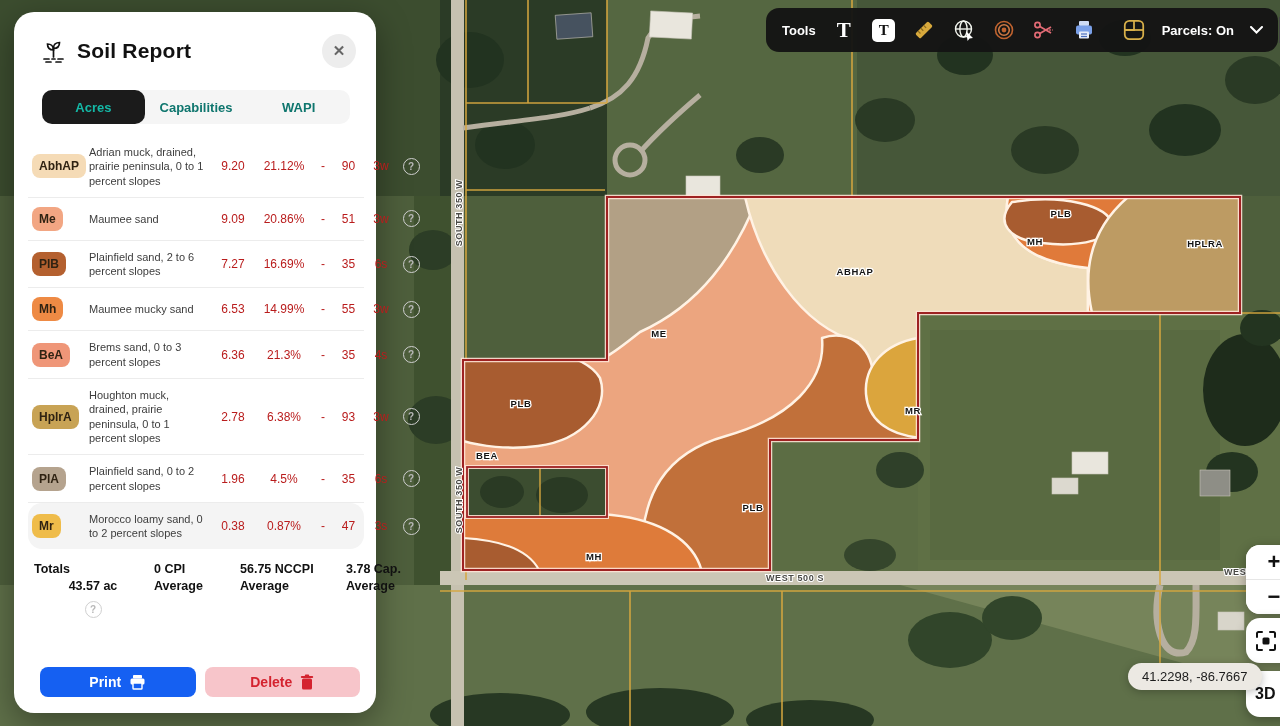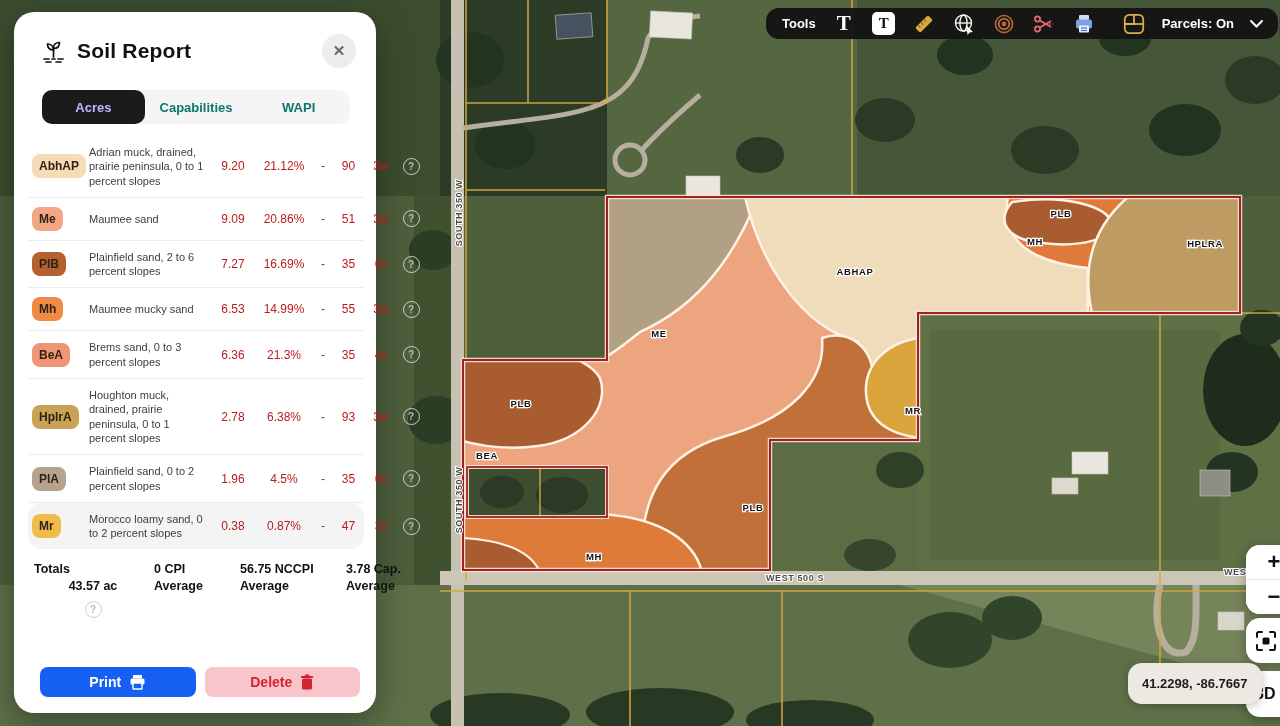--- a/index.html
+++ b/index.html
@@ -3,41 +3,41 @@
 <meta charset="utf-8">
 <style>
   html,body{margin:0;padding:0;background:#222;}
   *{box-sizing:border-box;font-family:"Liberation Sans",sans-serif;}
   .stage{position:relative;width:1280px;height:726px;overflow:hidden;background:#4e5f3c;}
 
   
   .map-svg{position:absolute;inset:0;}
 
   
-  .toolbar{position:absolute;left:766px;right:2px;top:8px;height:31px;background:rgba(20,20,20,.96);
+  .toolbar{position:absolute;left:766px;right:2px;top:8px;height:44px;background:rgba(20,20,20,.96);
     border-radius:13px;display:flex;align-items:center;gap:16px;padding:0 16px;color:#fff;}
   .toolbar .tb-label{font-size:13px;font-weight:700;white-space:nowrap;}
   .tb-icon{display:flex;align-items:center;justify-content:center;width:24px;height:24px;flex:0 0 auto;cursor:pointer;}
   .text-t{font-family:"Liberation Serif",serif;font-size:21px;font-weight:700;color:#fff;line-height:1;}
   .boxed-t{width:23px;height:23px;background:#fff;border-radius:5px;display:flex;align-items:center;justify-content:center;
     font-family:"Liberation Serif",serif;font-size:15px;font-weight:700;color:#111;}
   .tb-sep{width:1px;height:26px;background:#454545;flex:0 0 auto;}
   .chev{flex:0 0 auto;}
 
   
   .panel{position:absolute;left:14px;top:12px;width:362px;height:701px;background:#fff;border-radius:20px;
     box-shadow:0 10px 34px rgba(0,0,0,.38);padding:22px 0 14px 0;}
   .panel-head{display:flex;align-items:center;gap:10px;padding:0 20px 0 26px;}
   .panel-title{font-size:21px;font-weight:800;color:#111;letter-spacing:.2px;flex:1;}
   .close-btn{width:34px;height:34px;border-radius:50%;background:#ededed;border:0;display:flex;align-items:center;
     justify-content:center;font-size:15px;color:#666;cursor:pointer;font-weight:700;}
   .tabs{margin:22px 26px 0 28px;background:#f5f5f5;border-radius:10px;display:flex;height:34px;}
   .tab{flex:1;display:flex;align-items:center;justify-content:center;font-size:13px;font-weight:700;color:#0f766e;
     border-radius:10px;cursor:pointer;}
-  .tab.active{background:#1b1b1b;color:#c4b5fd;}
+  .tab.active{background:#1b1b1b;color:#14b8a6;}
   .rows{margin-top:12px;padding:0 12px 0 14px;}
   .row{display:grid;grid-template-columns:52px 120px 38px 54px 14px 27px 28px 22px;align-items:center;
     column-gap:5px;padding:9px 4px;border-bottom:1px solid #ececec;}
   .row.hl{background:#f4f4f4;border-radius:14px;border-bottom:0;}
   .badge{justify-self:start;padding:5px 7px;border-radius:8px;font-size:12px;font-weight:800;color:#2f2212;}
   .desc{font-size:11px;line-height:1.3;color:#3d3d3d;}
   .num{font-size:12px;color:#b91c1c;text-align:center;font-weight:500;}
   .help{width:17px;height:17px;border:1.5px solid #cfcfcf;border-radius:50%;color:#b8b8b8;font-size:10px;font-weight:700;
     display:flex;align-items:center;justify-content:center;justify-self:center;cursor:pointer;}
   .totals{display:grid;grid-template-columns:118px 84px 104px 80px;padding:12px 14px 0 20px;column-gap:2px;}
@@ -50,22 +50,22 @@
   .btn-delete{background:#F7C5CA;color:#D4232F;}
 
   
   .ctrl{position:absolute;right:-22px;width:56px;background:#fff;border-radius:14px;
     box-shadow:0 3px 12px rgba(0,0,0,.3);overflow:hidden;}
   .zoom-stack{top:545px;}
   .zoom-btn{width:100%;height:34px;border:0;background:#fff;font-size:22px;font-weight:700;color:#111;cursor:pointer;line-height:1;}
   .zoom-div{height:1px;background:#e6e6e6;}
   .crop-btn{top:618px;height:45px;display:flex;align-items:center;justify-content:flex-start;padding-left:8px;cursor:pointer;}
   .threed-btn{top:671px;height:46px;display:flex;align-items:center;padding-left:9px;font-size:16px;font-weight:900;color:#111;cursor:pointer;}
-  .coords{position:absolute;left:1128px;top:663px;background:#ECE9E3;border-radius:14px;padding:13px 14px;
-    font-size:13px;font-weight:700;color:#1c1c1c;box-shadow:0 2px 8px rgba(0,0,0,.25);}
+  .coords{position:absolute;left:1128px;top:663px;background:#ECE9E3;border-radius:14px;padding:6px 14px;
+    font-size:13px;font-weight:400;color:#1c1c1c;box-shadow:0 2px 8px rgba(0,0,0,.25);}
 </style>
 </head>
 <body>
 
 <div class="stage">
 
   <svg class="map-svg" viewBox="0 0 1280 726">
 
     <g>
       <rect x="0" y="0" width="1280" height="726" fill="#4e5f3c"></rect>

